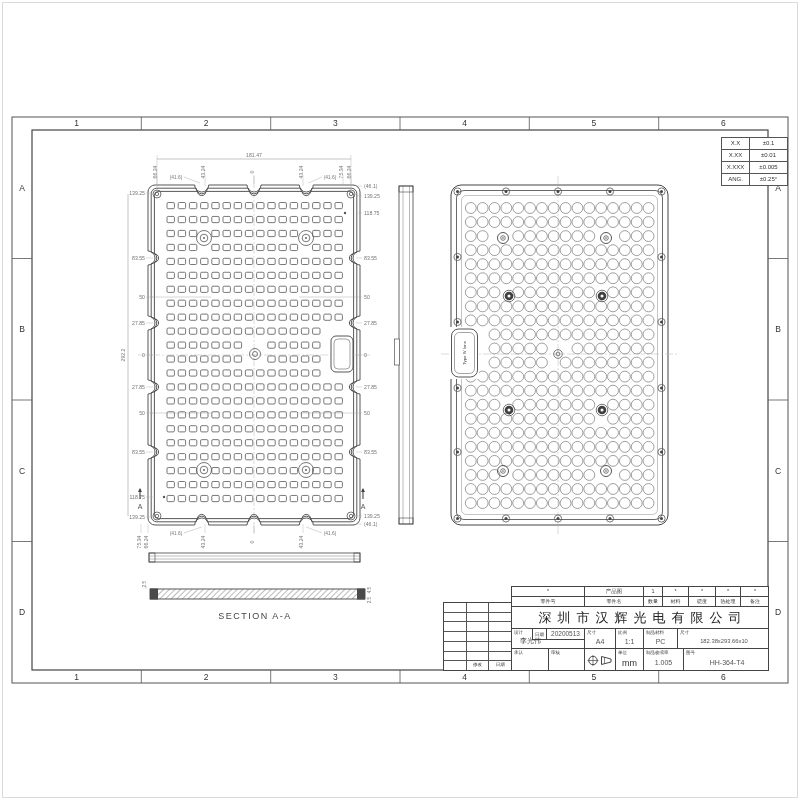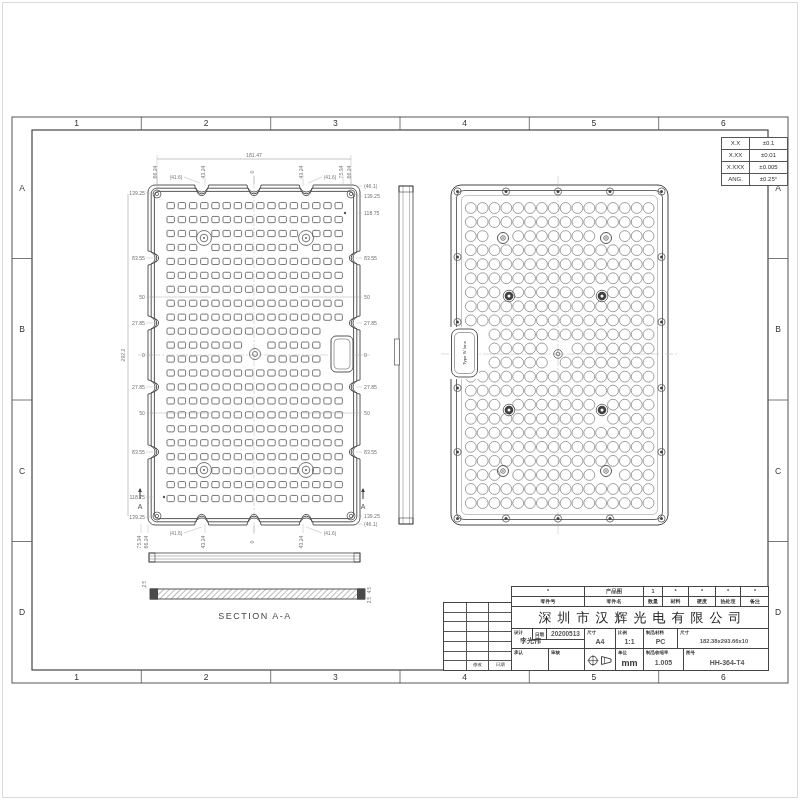--- a/index.html
+++ b/index.html
@@ -18,21 +18,21 @@
   .tb{position:absolute;left:443px;top:586px;width:326px;height:63px;color:#333;}
   .tb-rev{position:absolute;left:0;top:16px;width:69px;height:69px;border:1px solid #444;
           box-sizing:border-box;display:flex;flex-direction:column;background:#fff;}
   .rev-row{flex:1;display:flex;border-bottom:1px solid #555;}
   .rev-row:last-child{border-bottom:none;}
   .rev-cell{flex:1;border-right:1px solid #555;font-size:4.5px;text-align:center;
             line-height:8px;overflow:hidden;}
   .rev-cell:last-child{border-right:none;}
   .tb-main{position:absolute;left:68px;top:0;width:258px;height:85px;border:1px solid #444;
            box-sizing:border-box;background:#fff;}
-  .trow{display:flex;border-bottom:1px solid #444;box-sizing:border-box;font-weight:bold;}
+  .trow{display:flex;border-bottom:1px solid #444;box-sizing:border-box;}
   .trow .cell{border-right:1px solid #444;box-sizing:border-box;position:relative;
               overflow:hidden;flex:0 0 auto;}
   .trow .cell:last-child{border-right:none;}
   .r1{height:10px;} .r1 .cell{font-size:5.5px;text-align:center;line-height:9px;color:#444;}
   .r2{height:10px;} .r2 .cell{font-size:5px;text-align:center;line-height:9px;color:#333;}
   .company{height:22px;border-bottom:1px solid #444;box-sizing:border-box;display:flex;
            align-items:center;justify-content:center;font-size:13px;letter-spacing:6px;
            color:#222;padding-left:6px;}
   .r3{height:20px;} .r4{height:22px;border-bottom:none;}
   .lbl{position:absolute;top:1px;left:2px;font-size:4.5px;color:#333;z-index:2;}

